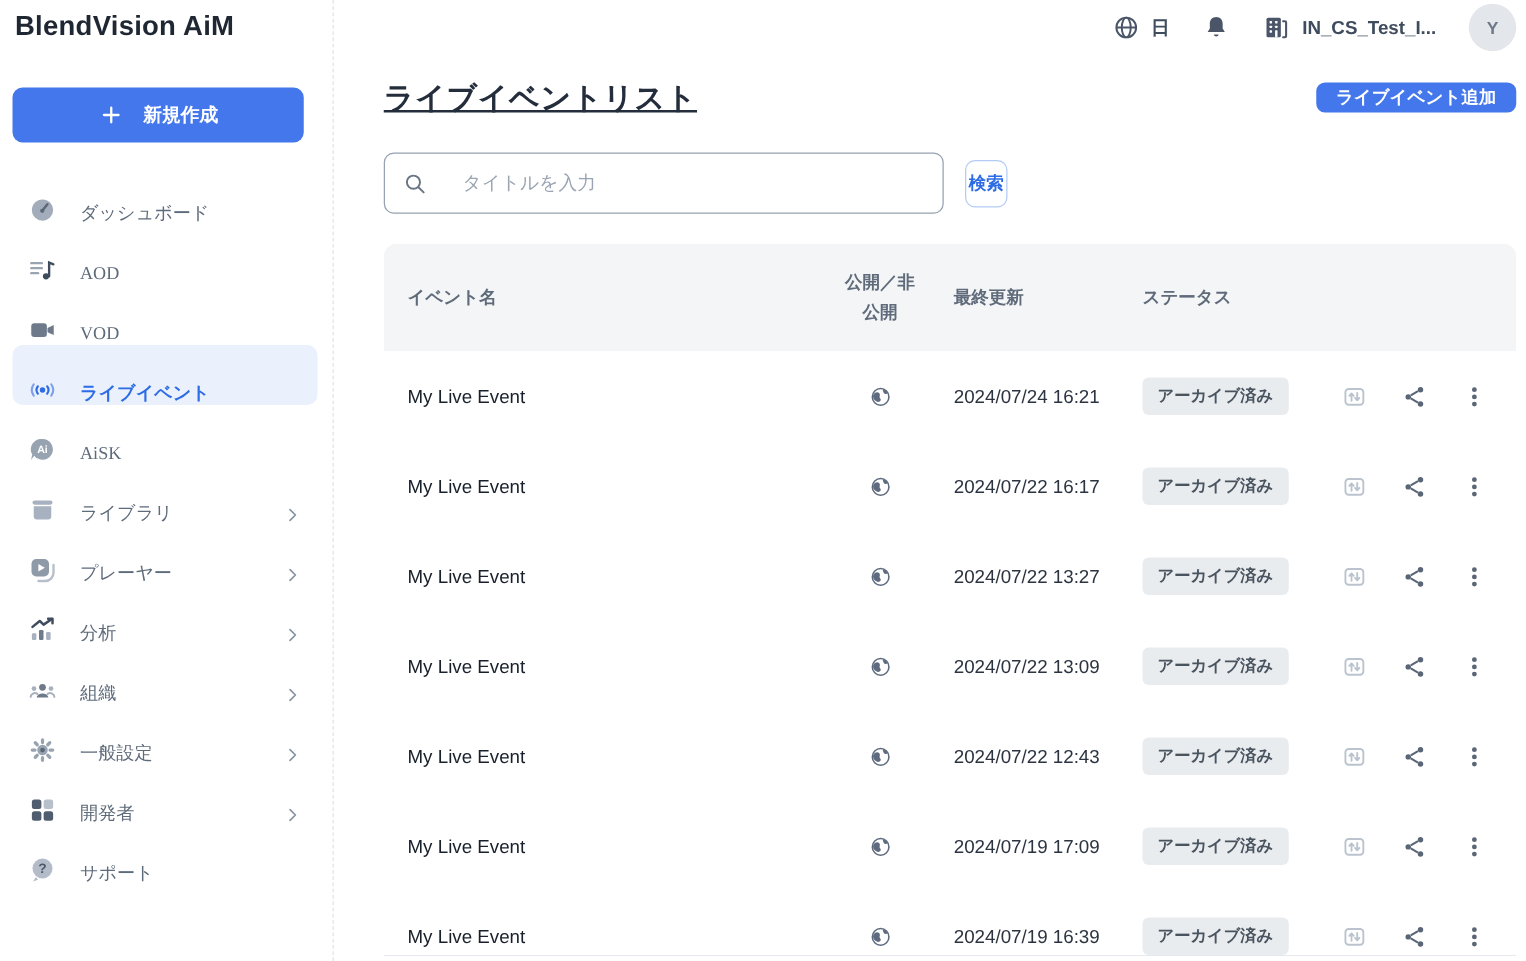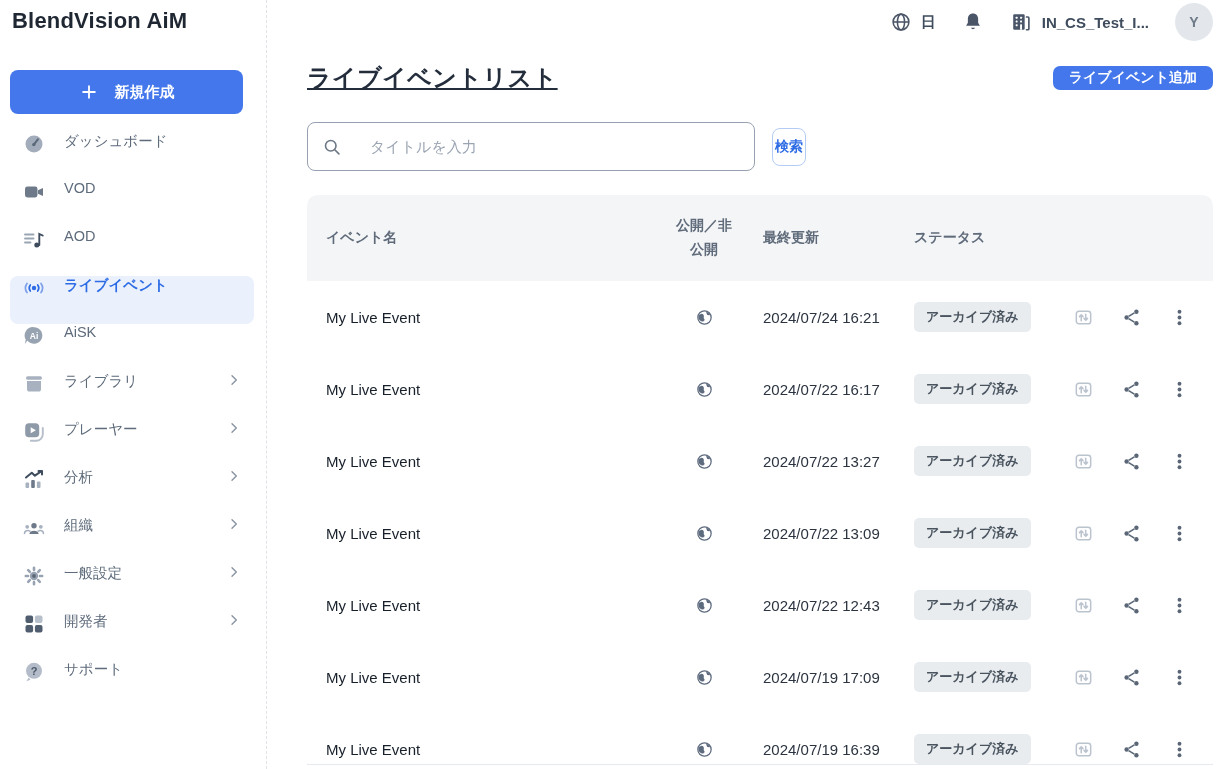--- a/index.html
+++ b/index.html
@@ -16,22 +16,22 @@
   .sidebar{width:267px;flex:none;border-right:1px dashed #DFE3E8;padding:8px 12px 12px 10px;}
   .logo{font-size:22px;font-weight:bold;color:#1F2733;letter-spacing:.2px;padding-left:2px;}
   .new-btn{
     margin-top:36px;width:233px;height:44px;border:none;border-radius:8px;
     background:var(--accent);color:#fff;font-size:15px;font-weight:bold;
     display:flex;align-items:center;justify-content:center;gap:16px;cursor:pointer;
     font-family:inherit;
   }
   .nav{margin-top:18px;display:flex;flex-direction:column;}
   .nav-item{
-    height:48px;border-radius:8px;display:flex;align-items:flex-start;gap:18px;
-    padding:0 12px;color:#5E6B7B;font-size:14.5px;cursor:pointer;
+    height:48px;border-radius:8px;display:flex;align-items:flex-end;gap:18px;
+    padding:0 12px;color:#5E6B7B;font-size:14.5px;cursor:pointer;font-family:Liberation Serif, serif;
   }
   .nav-item.selected{background:var(--selected-bg);color:var(--accent-text);font-weight:bold;}
   .nav-icon{width:24px;height:24px;flex:none;}
   .nav-chevron{margin-left:auto;width:16px;height:16px;color:#8792A2;}
   
   .main{flex:1;display:flex;flex-direction:column;padding:0 8px 0 40px;min-width:0;}
   .topbar{height:40px;display:flex;align-items:center;justify-content:flex-end;gap:26px;margin-top:2px;}
   .lang-group{display:flex;align-items:center;gap:9px;cursor:pointer;}
   .top-icon{width:22px;height:22px;color:#4A5568;}
   .lang-label{font-size:15px;color:#3E4C5D;font-weight:600;}
@@ -228,32 +228,32 @@
     <svg class="nav-icon">
           <use href="#i-dashboard"></use>
         </svg>
     <span class="nav-label">ダッシュボード</span>
     <svg class="nav-chevron" style="visibility: hidden;">
           <use href="#i-chevron"></use>
         </svg>
   </div>
       <div class="nav-item">
     <svg class="nav-icon">
+          <use href="#i-aod"></use>
+        </svg>
+    <span class="nav-label">AOD</span>
+    <svg class="nav-chevron" style="visibility: hidden;">
+          <use href="#i-chevron"></use>
+        </svg>
+  </div>
+      <div class="nav-item">
+    <svg class="nav-icon">
           <use href="#i-vod"></use>
         </svg>
     <span class="nav-label">VOD</span>
-    <svg class="nav-chevron" style="visibility: hidden;">
-          <use href="#i-chevron"></use>
-        </svg>
-  </div>
-      <div class="nav-item">
-    <svg class="nav-icon">
-          <use href="#i-aod"></use>
-        </svg>
-    <span class="nav-label">AOD</span>
     <svg class="nav-chevron" style="visibility: hidden;">
           <use href="#i-chevron"></use>
         </svg>
   </div>
       <div class="nav-item selected">
     <svg class="nav-icon">
           <use href="#i-live"></use>
         </svg>
     <span class="nav-label">ライブイベント</span>
     <svg class="nav-chevron" style="visibility: hidden;">

